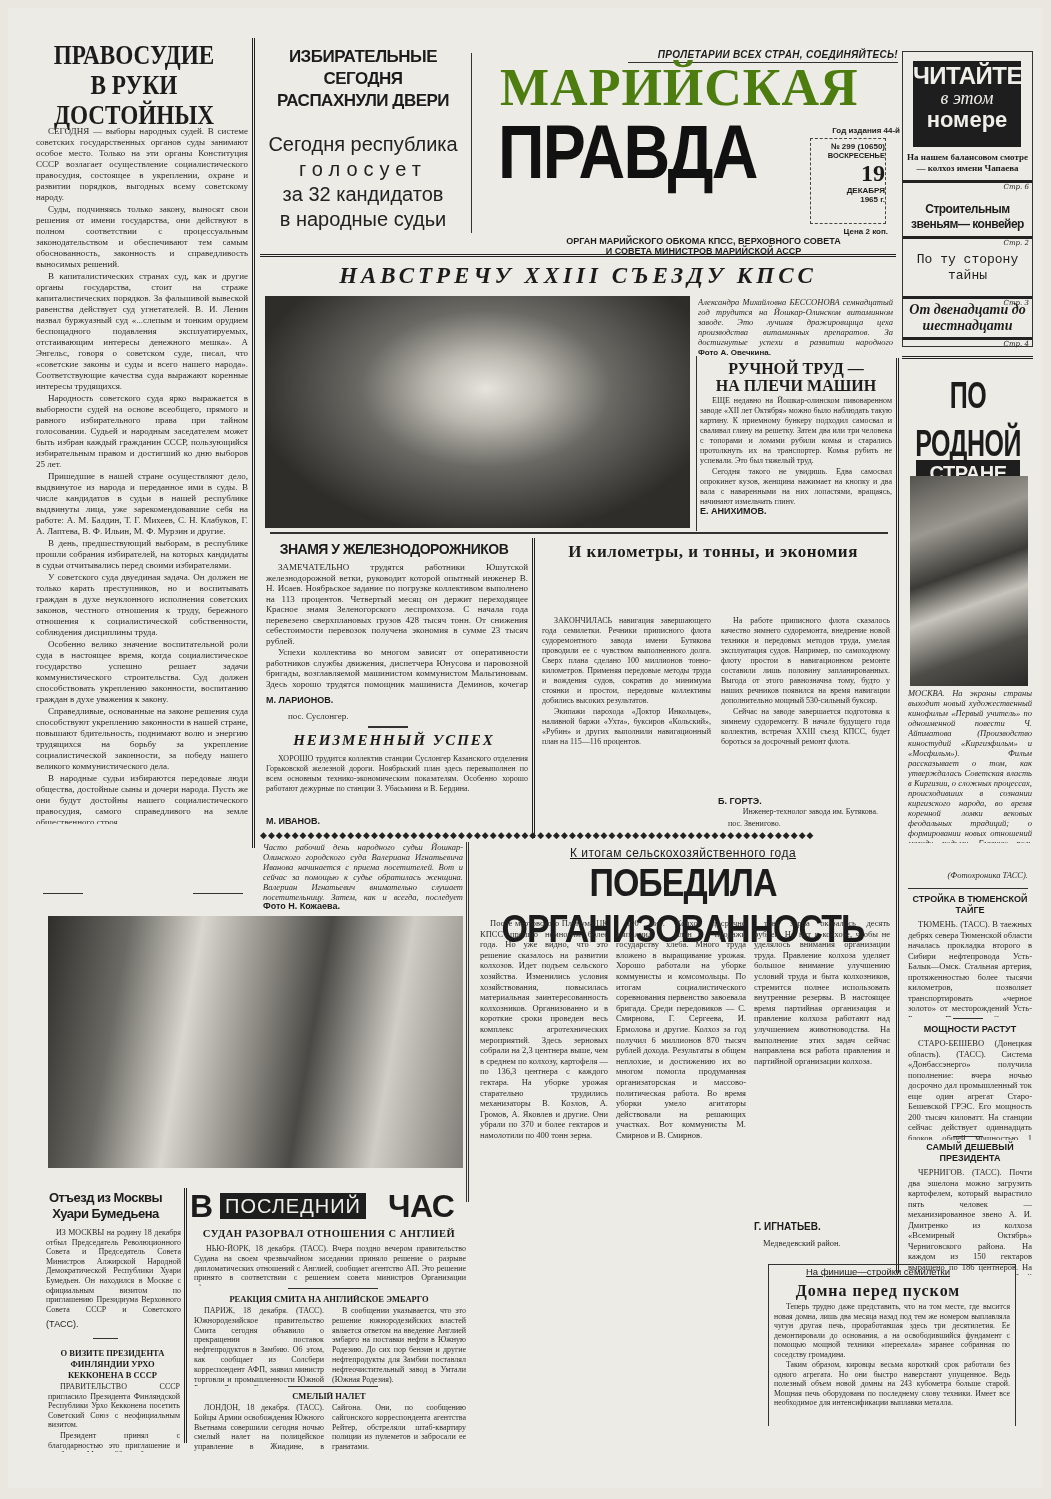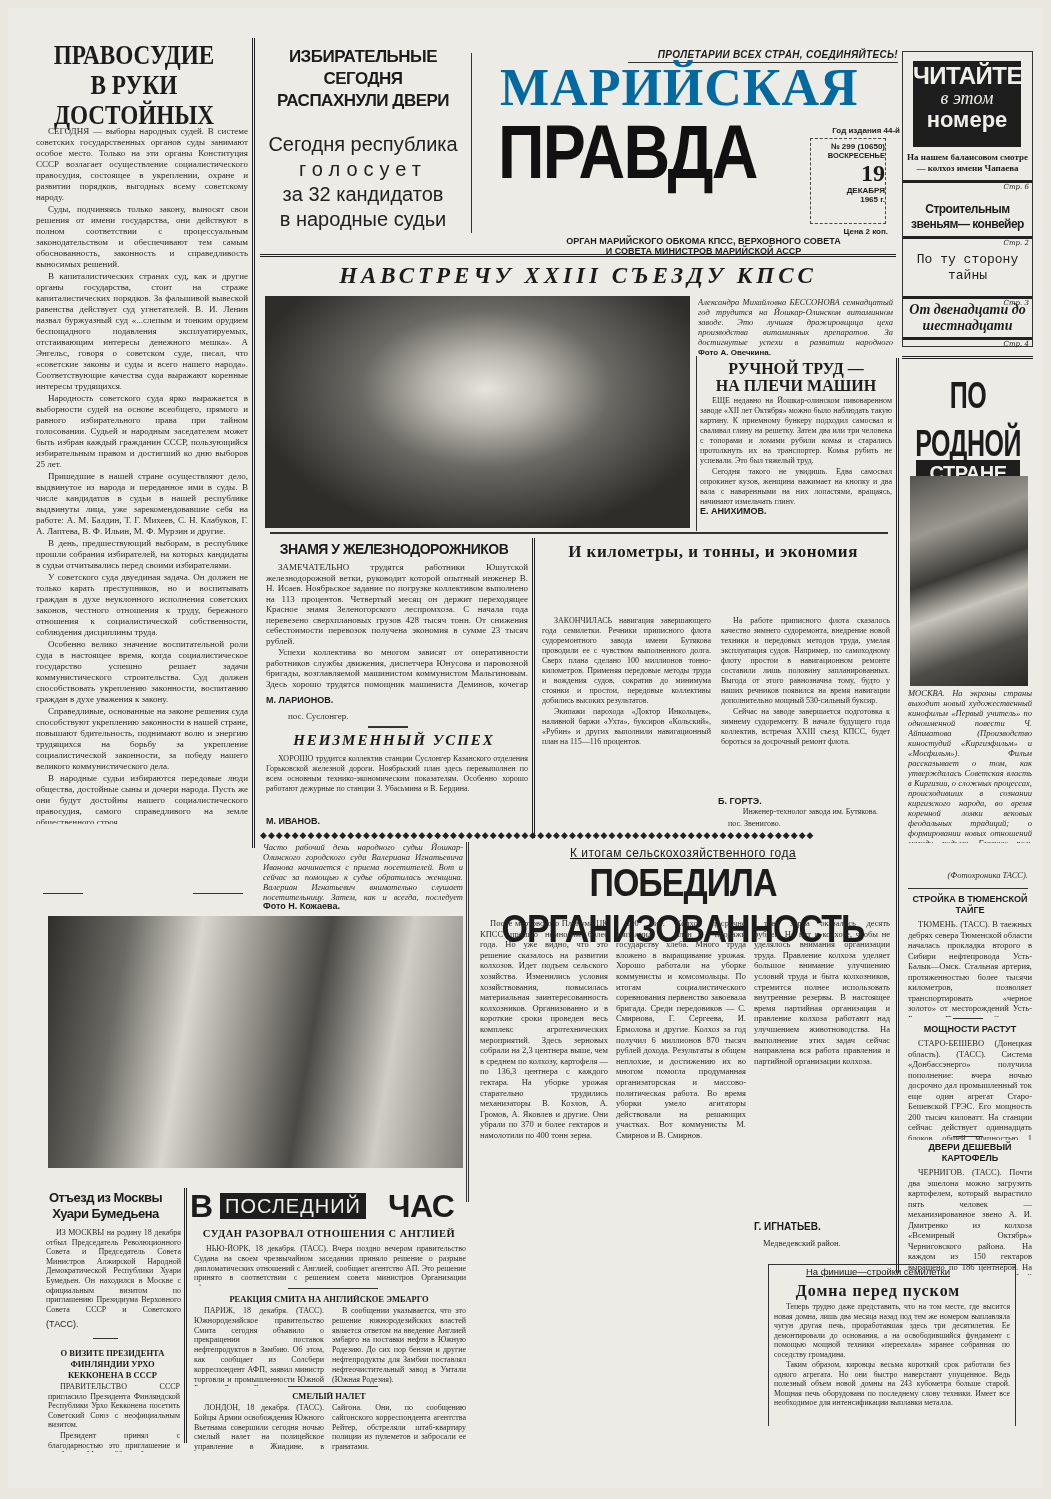--- a/index.html
+++ b/index.html
@@ -53,21 +53,21 @@
   </div>
   <div class="abs sans center" style="left:250px; top:124px; width:210px; font-size:20px; line-height:25px; color:#222;">
     <div>Сегодня республика</div>
     <div style="letter-spacing:6px;">голосует</div>
     <div>за 32 кандидатов</div>
     <div>в народные судьи</div>
   </div>
   <div class="abs" style="left:463px; top:45px; width:0; height:180px; border-left:1px solid #333;"></div>
 
   <div class="abs sans" style="left:620px; top:41px; width:270px; font-size:10px; font-style:italic; font-weight:bold; text-align:right; letter-spacing:0.3px; border-bottom:1px solid #333; padding-bottom:2px;">ПРОЛЕТАРИИ ВСЕХ СТРАН, СОЕДИНЯЙТЕСЬ!</div>
-  <div class="abs" style="left:492px; top:52px; width:400px; font-family:'Liberation Serif',serif; font-weight:bold; font-size:52px; line-height:56px; letter-spacing:1px; color:#0369a1;">МАРИЙСКАЯ</div>
+  <div class="abs" style="left:492px; top:52px; width:400px; font-family:'Liberation Serif',serif; font-weight:bold; font-size:52px; line-height:56px; letter-spacing:1px; color:#4d7c0f;">МАРИЙСКАЯ</div>
   <div class="abs" style="left:490px; top:103px; width:310px; font-family:'Liberation Sans',sans-serif; font-weight:bold; font-size:76px; line-height:82px; letter-spacing:-2px; transform:scaleX(0.85); transform-origin:left; color:#111;">ПРАВДА</div>
   <div class="abs sans" style="left:800px; top:118px; width:92px; font-size:8px; font-weight:bold; text-align:right;">Год издания 44-й</div>
   <div class="abs sans center" style="left:802px; top:130px; width:76px; height:86px; border:1px dashed #444; font-weight:bold;text-align:right;">
     <div style="font-size:8px; margin-top:3px;">№ 299 (10650)</div>
     <div style="font-size:7.5px;">ВОСКРЕСЕНЬЕ</div>
     <div style="font-family:'Liberation Serif',serif; font-size:24px; line-height:26px;">19</div>
     <div style="font-size:8px;">ДЕКАБРЯ</div>
     <div style="font-size:8px;">1965 г.</div>
   </div>
   <div class="abs sans" style="left:810px; top:219px; width:70px; font-size:8px; font-weight:bold; text-align:right;">Цена 2 коп.</div>
@@ -138,21 +138,21 @@
     <div class="heading-bold" style="font-size:9px; line-height:11px;">СТРОЙКА В ТЮМЕНСКОЙ ТАЙГЕ</div>
     <div class="txt" style="font-size:8.5px; line-height:10.5px; height:98px; text-indent:10px; margin-top:3px;">ТЮМЕНЬ. (ТАСС). В таежных дебрях севера Тюменской области началась прокладка второго в Сибири нефтепровода Усть-Балык—Омск. Стальная артерия, протяженностью более тысячи километров, позволяет транспортировать «черное золото» от месторождений Усть-Балыка и Правдинска. Строители предстоит пройти через вековую тайгу, болотные топи. Они форсируют Иртыш, Ишим и многие другие реки.</div>
   </div>
   <div class="thin" style="left:945px; top:1010px; width:30px;"></div>
   <div class="abs" style="left:900px; top:1016px; width:124px;">
     <div class="heading-bold" style="font-size:9px; line-height:11px;">МОЩНОСТИ РАСТУТ</div>
     <div class="txt" style="font-size:8.5px; line-height:10.5px; height:102px; text-indent:10px; margin-top:3px;">СТАРО-БЕШЕВО (Донецкая область). (ТАСС). Система «Донбассэнерго» получила пополнение: вчера ночью досрочно дал промышленный ток еще один агрегат Старо-Бешевской ГРЭС. Его мощность 200 тысяч киловатт. На станции сейчас действует одиннадцать блоков общей мощностью 1 миллион 900 тысяч киловатт.</div>
   </div>
   <div class="thin" style="left:945px; top:1128px; width:30px;"></div>
   <div class="abs" style="left:900px; top:1134px; width:124px;">
-    <div class="heading-bold" style="font-size:9px; line-height:11px;">ДВЕРИ ДЕШЕВЫЙ КАРТОФЕЛЬ</div>
+    <div class="heading-bold" style="font-size:9px; line-height:11px;">САМЫЙ ДЕШЕВЫЙ ПРЕЗИДЕНТА</div>
     <div class="txt" style="font-size:8.5px; line-height:10.5px; height:108px; text-indent:10px; margin-top:3px;">ЧЕРНИГОВ. (ТАСС). Почти два эшелона можно загрузить картофелем, который вырастило пять человек — механизированное звено А. И. Дмитренко из колхоза «Всемирный Октябрь» Черниговского района. На каждом из 150 гектаров выращено по 186 центнеров. На производство центнера клубней звено затратило 1 рубль 36 копеек.</div>
   </div>
 
   <div class="hrule" style="left:262px; top:524px; width:618px; border-top:2px solid #333;"></div>
 
   <div class="abs cond center" style="left:252px; top:532px; width:268px; font-size:14px; line-height:18px;">ЗНАМЯ У ЖЕЛЕЗНОДОРОЖНИКОВ</div>
   <div class="abs txt" style="left:258px; top:554px; width:262px; height:128px; font-size:9px; line-height:10.5px;">
     <p>ЗАМЕЧАТЕЛЬНО трудятся работники Юшутской железнодорожной ветки, руководит которой опытный инженер В. Н. Исаев. Ноябрьское задание по погрузке коллективом выполнено на 113 процентов. Четвертый месяц он держит переходящее Красное знамя Зеленогорского леспромхоза. С начала года перевезено сверхплановых грузов 428 тысяч тонн. От снижения себестоимости перевозок получена экономия в сумме 23 тысяч рублей.</p>
     <p>Успехи коллектива во многом зависят от оперативности работников службы движения, диспетчера Юнусова и паровозной бригады, возглавляемой машинистом коммунистом Мальгиновым. Здесь хорошо трудятся помощник машиниста Деминов, кочегар Фурзиков.</p>
 

